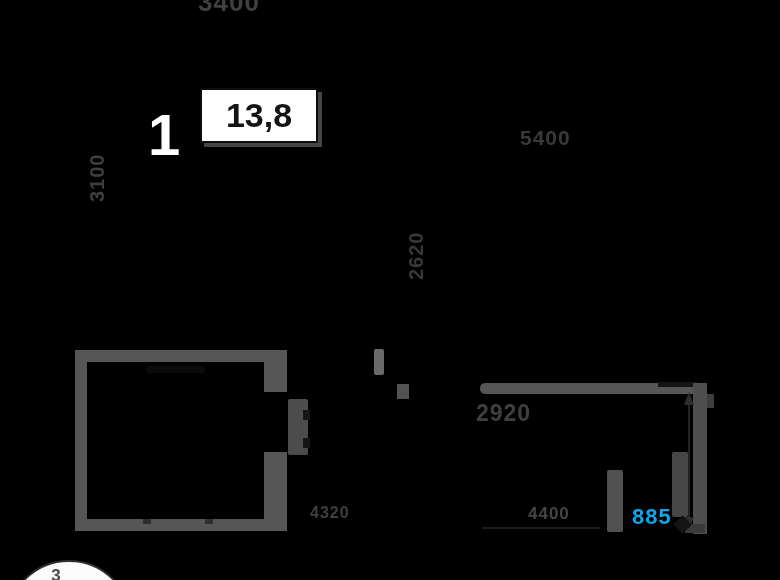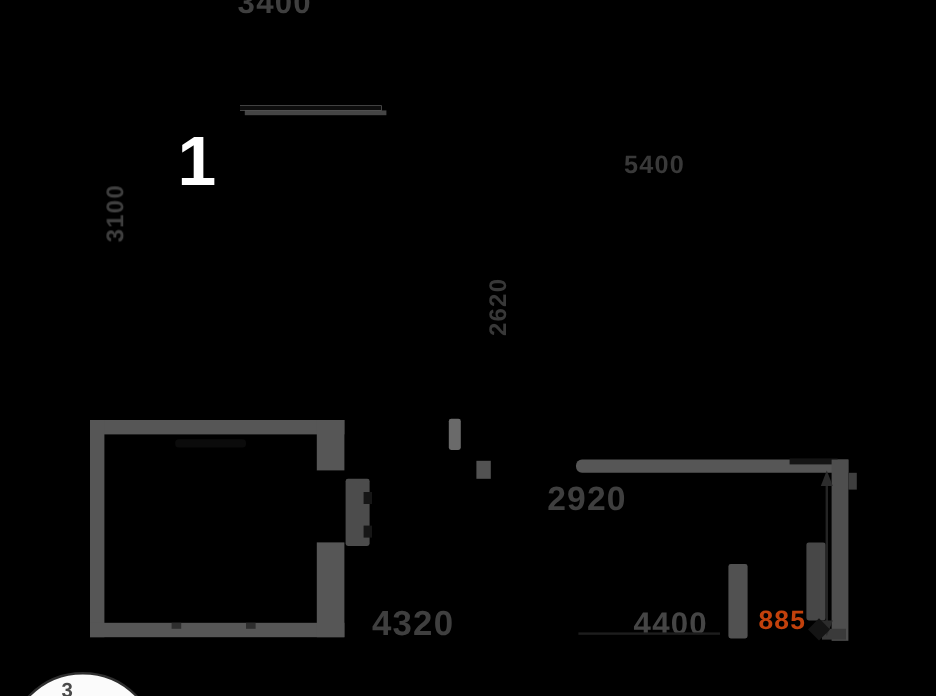--- a/index.html
+++ b/index.html
@@ -47,31 +47,32 @@
 <div id="canvas">
 
   <div class="dim" style="left:198px;top:-13px;font-size:26px;">3400</div>
 
   <div class="dim vert" style="left:86px;top:202px;width:62px;font-size:20px;">3100</div>
 
   <div class="dim" style="left:520px;top:126px;font-size:21px;color:#393939;">5400</div>
 
   <div class="dim vert" style="left:405px;top:280px;width:64px;font-size:20px;color:#383838;">2620</div>
 
-  <div class="dim" style="left:456px;top:400px;font-size:28px;">2920</div>
+  <div class="dim" style="left:476px;top:400px;font-size:23px;">2920</div>
 
-  <div class="dim" style="left:310px;top:504px;font-size:29px;">4320</div>
+  <div class="dim" style="left:310px;top:504px;font-size:16px;">4320</div>
 
-  <div class="dim" style="left:528px;top:504px;font-size:26px;color:#454545;">4400</div>
+  <div class="dim" style="left:528px;top:504px;font-size:17px;color:#454545;">4400</div>
 
-  <div class="dim" style="left:632px;top:504px;font-size:22px;color:#c2410c;">885</div>
+  <div class="dim" style="left:632px;top:504px;font-size:22px;color:#0ea5e9;">885</div>
 
   <div class="unit-num">1</div>
 
   <div class="area-box">
+    <div class="area-row">13,8</div>
   </div>
 
   <div class="wall" style="left:75px;top:350px;width:212px;height:12px;"></div>
   <div class="wall" style="left:75px;top:350px;width:12px;height:181px;"></div>
   <div class="wall" style="left:75px;top:519px;width:212px;height:12px;"></div>
   <div class="wall" style="left:264px;top:350px;width:23px;height:42px;"></div>
   <div class="wall" style="left:264px;top:452px;width:23px;height:79px;"></div>
 
   <div class="abs" style="left:146px;top:366px;width:59px;height:7px;background:#0b0b0b;border-radius:3px;"></div>
 

